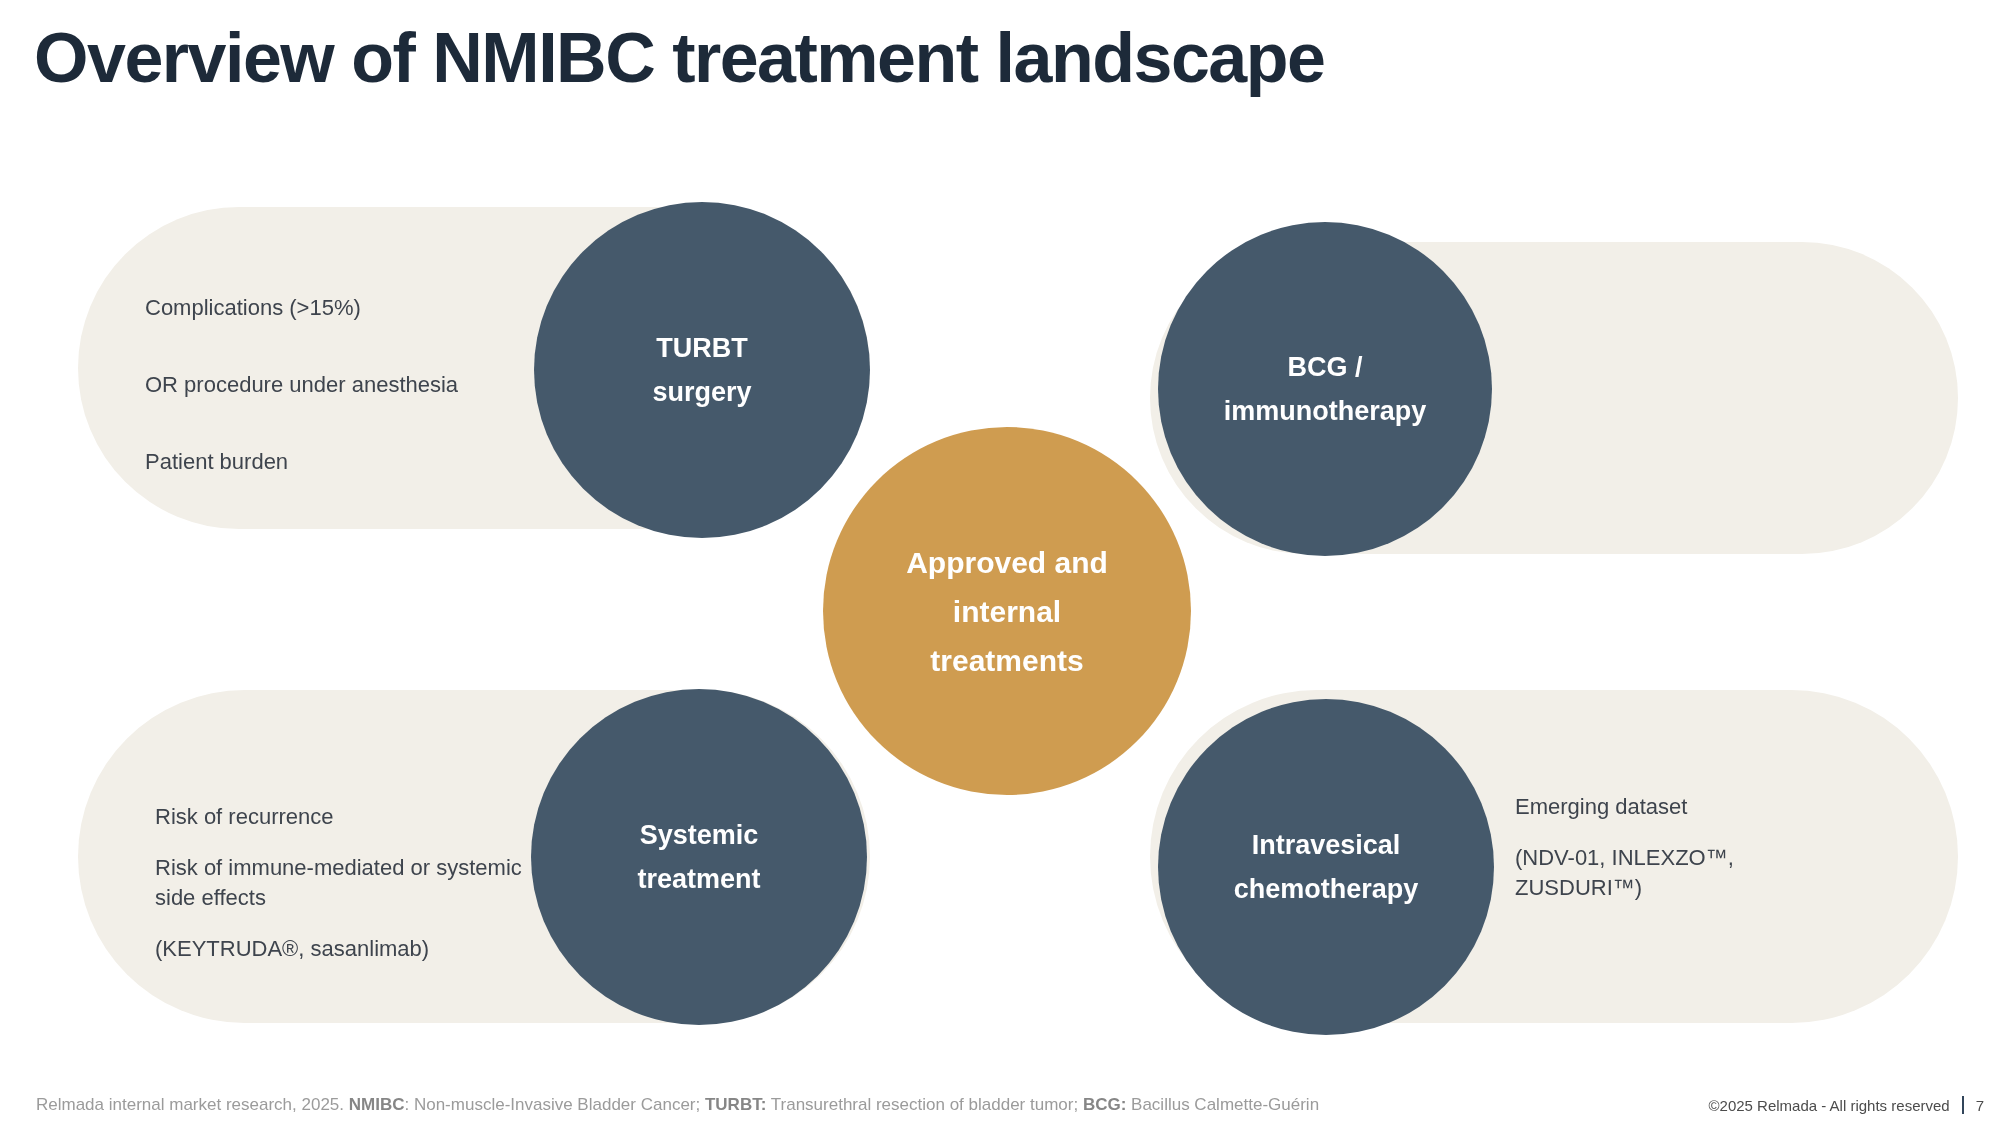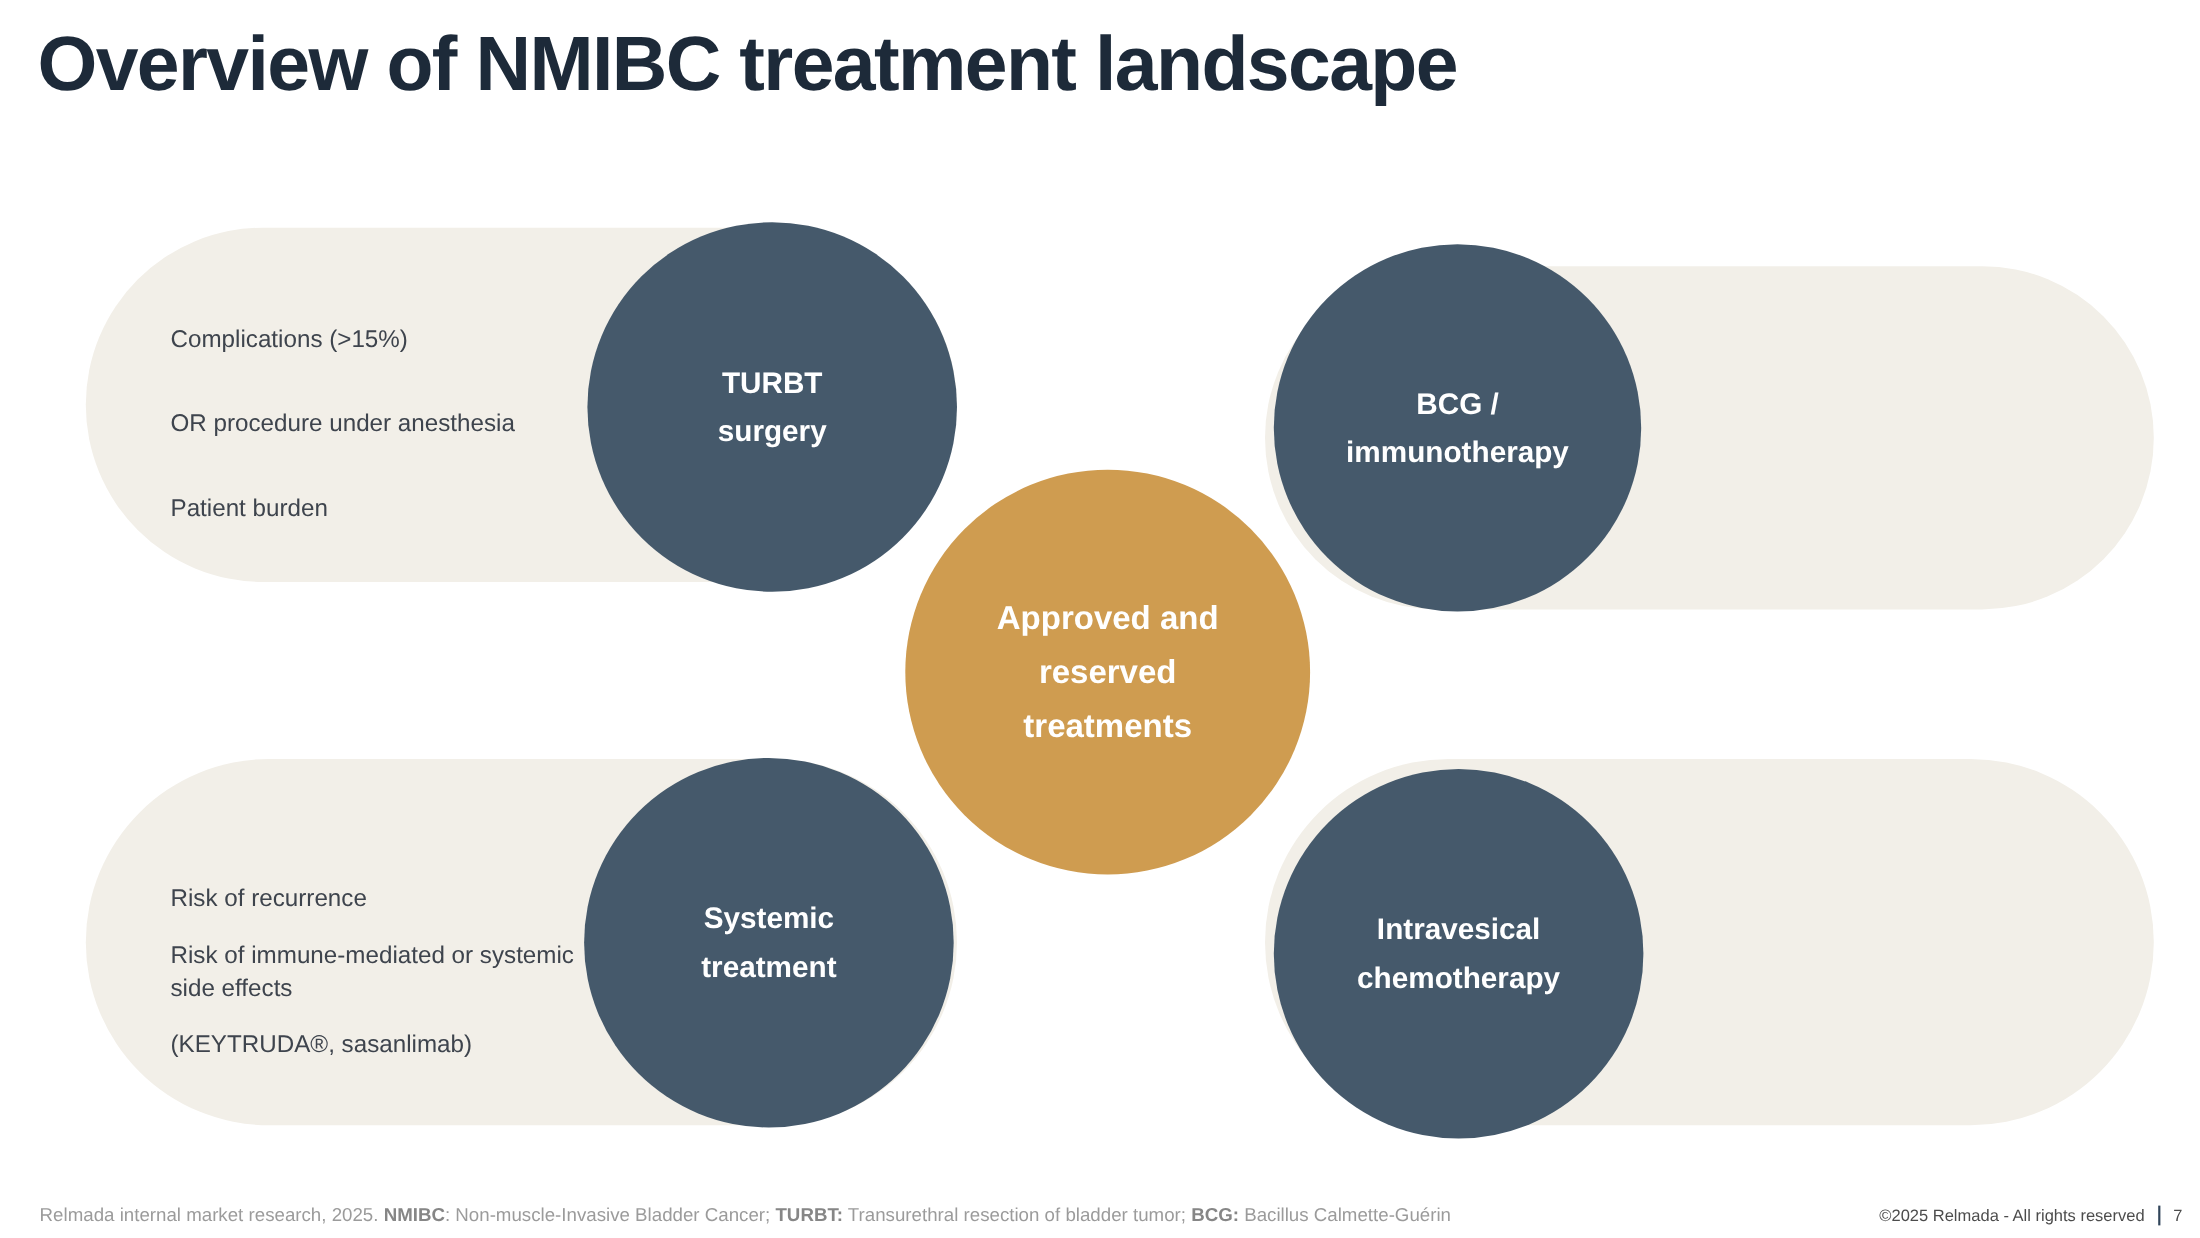--- a/index.html
+++ b/index.html
@@ -60,21 +60,21 @@
   .textblock {
     position:absolute;
     display:flex;
     flex-direction:column;
     gap:21px;
     color:var(--text,#3e444d);
     font-size:22px;
     line-height:30px;
     z-index:1;
   }
-  .tb-tl { left:155px;  top:293px; width:315px;gap:47px; }
+  .tb-tl { left:145px;  top:293px; width:315px;gap:47px; }
   .tb-tr { left:1508px; top:280px; width:432px; }
   .tb-bl { left:155px;  top:782px; width:378px;margin-top:20px; }
   .tb-br { left:1515px; top:792px; width:275px; }
 
   .footer-left {
     position:absolute;
     left:36px;
     top:1095px;
     font-size:17px;
     color:var(--footnote,#9b9b9b);
@@ -128,28 +128,32 @@
     <div class="bullet">Risk of recurrence</div>
     <div class="bullet">Risk of immune-mediated or systemic side effects</div>
     <div class="bullet">(KEYTRUDA®, sasanlimab)</div>
   </div>
   <div class="circle c-bl">
     <div class="cline">Systemic</div>
     <div class="cline">treatment</div>
   </div>
 
   <div class="pill pill-br"></div>
+  <div class="textblock tb-br">
+    <div class="bullet">Emerging dataset</div>
+    <div class="bullet">(NDV-01, INLEXZO™, ZUSDURI™)</div>
+  </div>
   <div class="circle c-br">
     <div class="cline">Intravesical</div>
     <div class="cline">chemotherapy</div>
   </div>
 
   <div class="circle gold">
     <div class="cline">Approved and</div>
-    <div class="cline">reserved</div>
+    <div class="cline">internal</div>
     <div class="cline">treatments</div>
   </div>
 
   <div class="footer-left"><span>Relmada internal market research, 2025. </span><span class="fb">NMIBC</span><span>: Non-muscle-Invasive Bladder Cancer; </span><span class="fb">TURBT:</span><span> Transurethral resection of bladder tumor; </span><span class="fb">BCG:</span><span> Bacillus Calmette-Guérin</span></div>
 
   <div class="footer-right">
     <span>©2025 Relmada - All rights reserved</span>
     <span class="footer-divider"></span>
     <span class="pagenum">7</span>
   </div>

